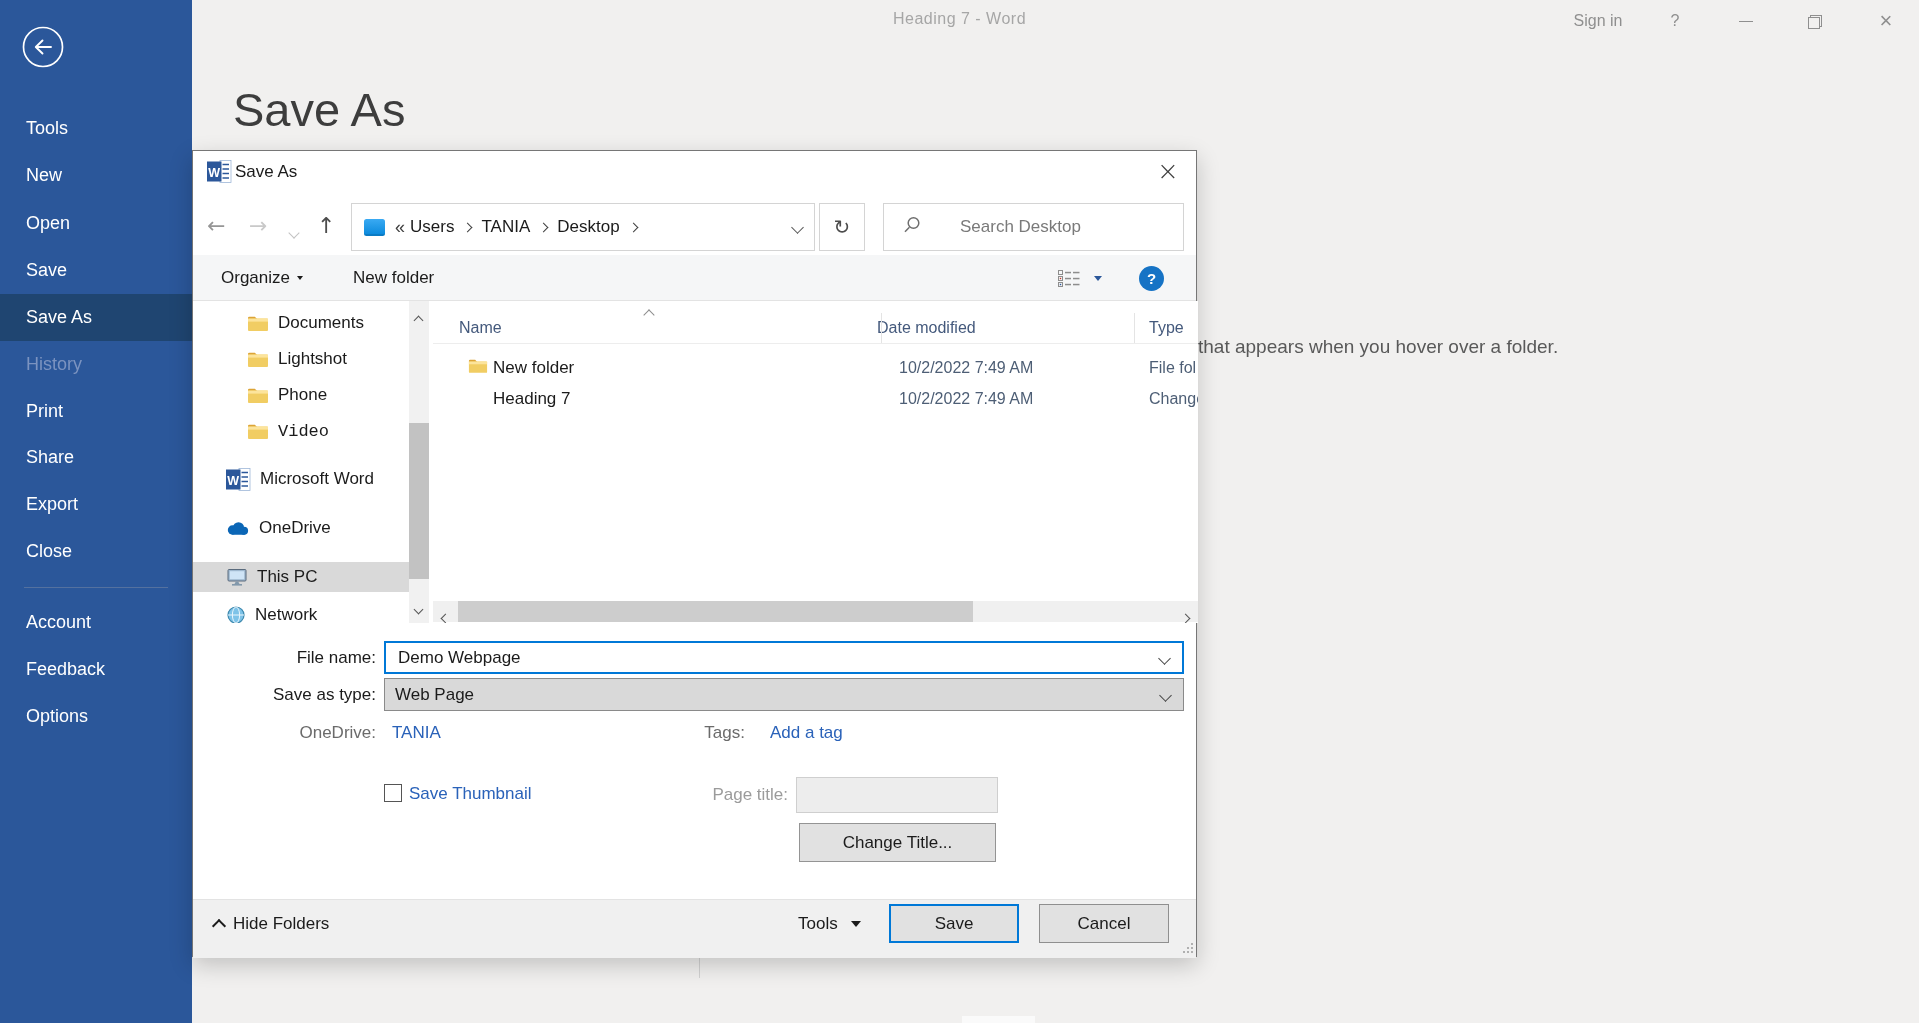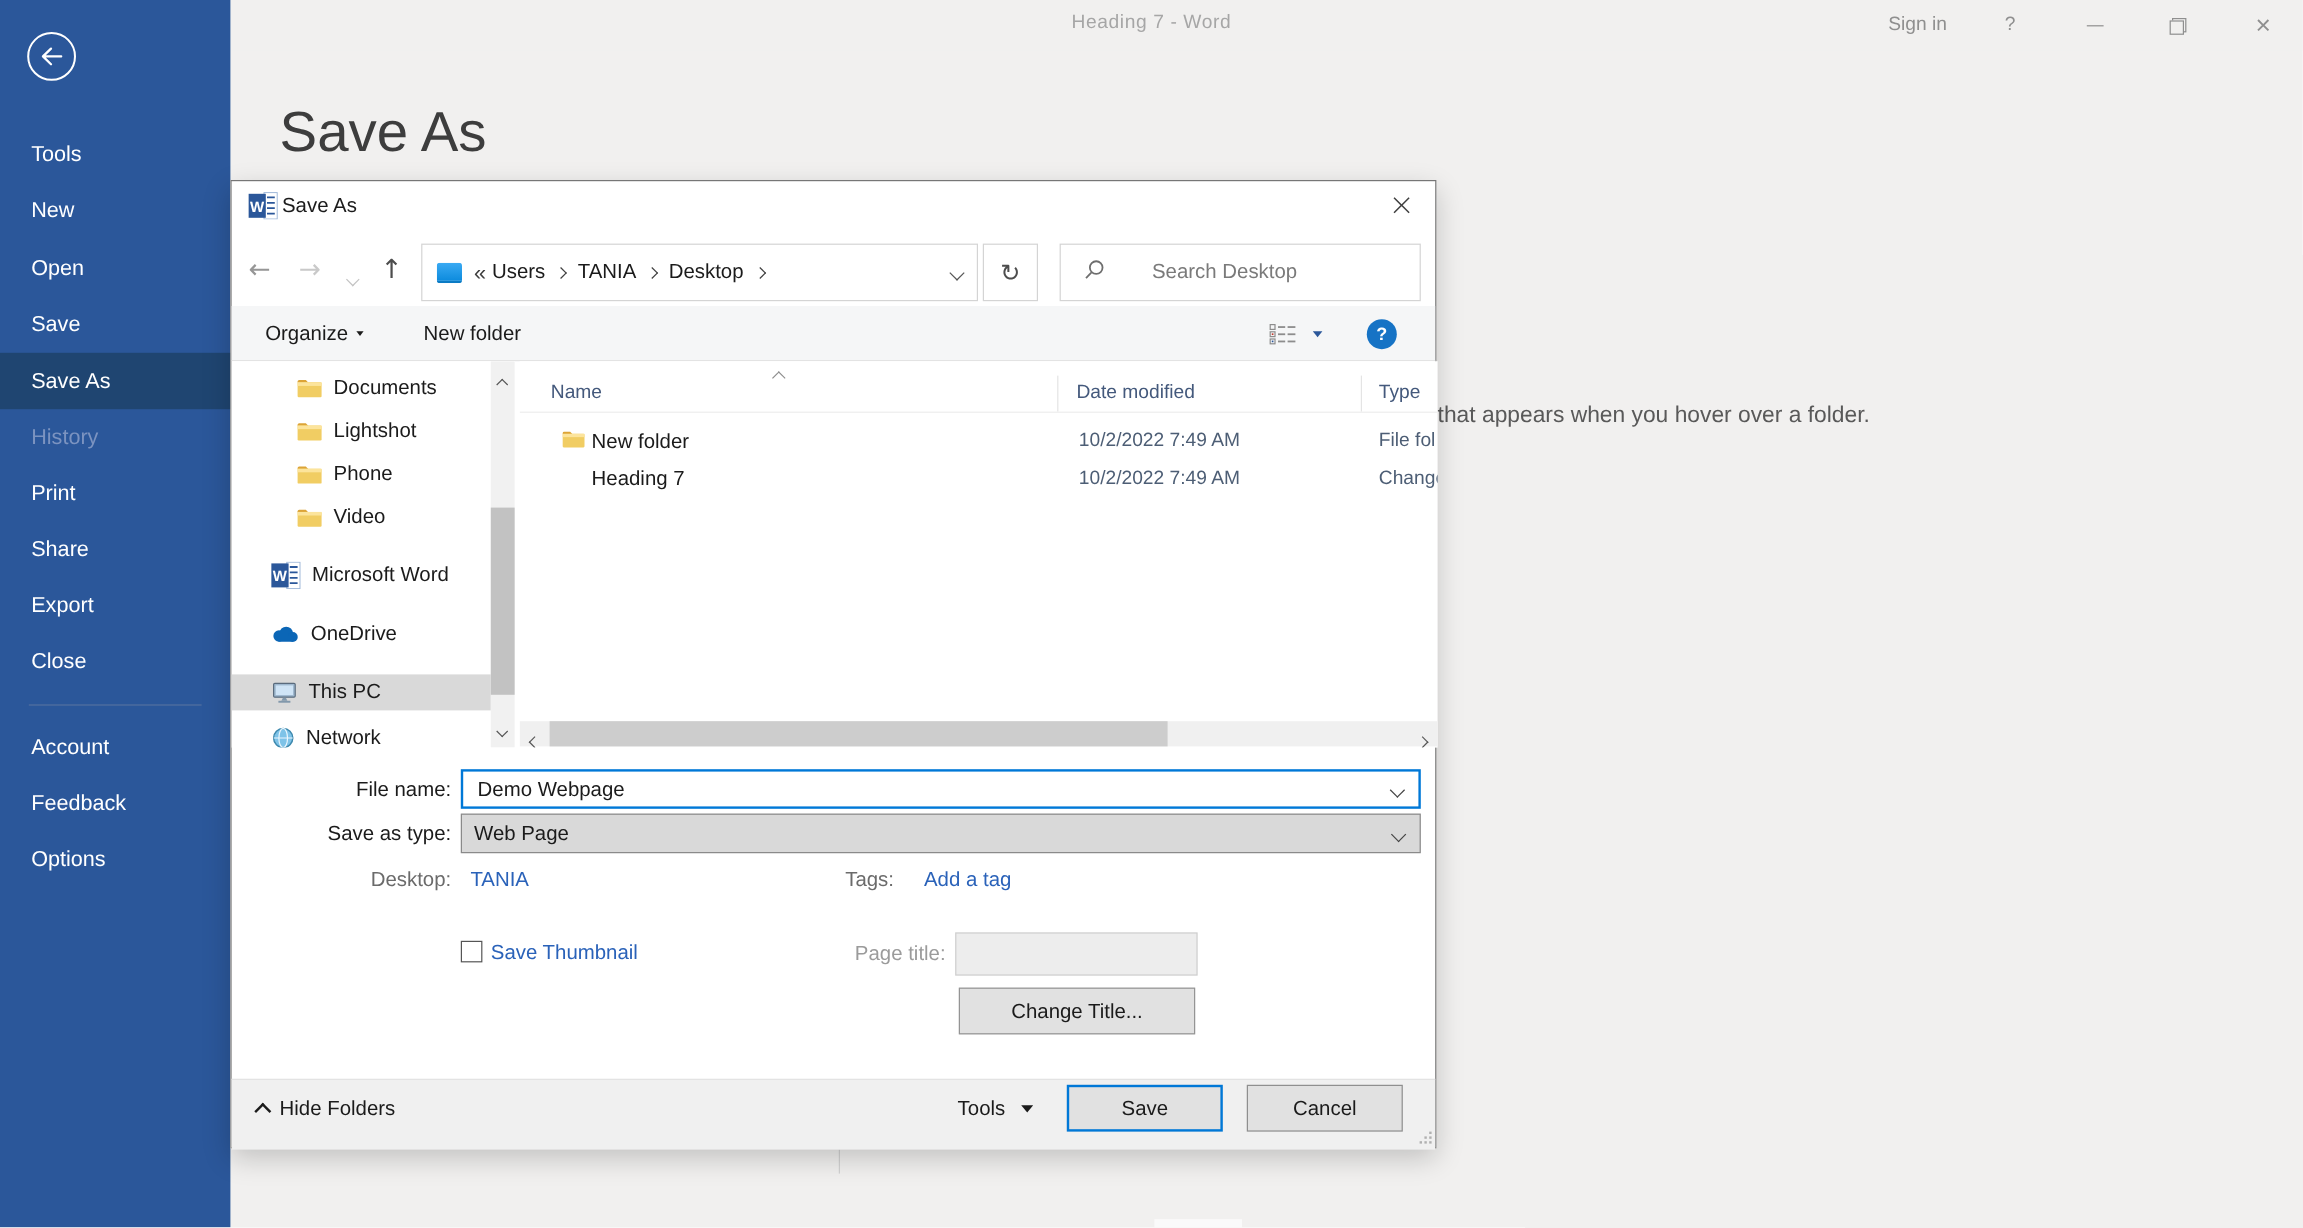--- a/index.html
+++ b/index.html
@@ -246,21 +246,21 @@
         <span>Lightshot</span>
       </div>
       <div class="nav-item folder" style="top:79px;">
         <svg width="22" height="17" viewBox="0 0 22 17">
             <path d="M1 3 q0-1.3 1.3-1.3 h5.6 l2.1 2.3 h-9 z" fill="#dca437"></path>
             <rect x="1" y="3.6" width="20" height="12.4" rx="1" fill="#f1cd63"></rect>
             <rect x="1" y="3.6" width="20" height="3" fill="#fce49c"></rect>
           </svg>
         <span>Phone</span>
       </div>
-      <div class="nav-item folder" style="top:115px;">
+      <div class="nav-item folder" style="top:115px;font-family:Liberation Mono, monospace;">
         <svg width="22" height="17" viewBox="0 0 22 17">
             <path d="M1 3 q0-1.3 1.3-1.3 h5.6 l2.1 2.3 h-9 z" fill="#dca437"></path>
             <rect x="1" y="3.6" width="20" height="12.4" rx="1" fill="#f1cd63"></rect>
             <rect x="1" y="3.6" width="20" height="3" fill="#fce49c"></rect>
           </svg>
         <span>Video</span>
       </div>
       <div class="nav-item root" style="top:163px;">
         <svg width="25" height="23" viewBox="0 0 25 23">
           <rect x="13" y="0.5" width="11" height="22" fill="#fff" stroke="#9db6d8" stroke-width="0.8"></rect>
@@ -306,21 +306,21 @@
       <div class="vscroll">
         <span class="sc-arrow" style="left:6px;top:8px;"><i class="chev up" style="width:6px;height:6px;"></i></span>
         <div class="vthumb"></div>
         <span class="sc-arrow" style="left:6px;bottom:5px;"><i class="chev down" style="width:6px;height:6px;"></i></span>
       </div>
     </div>
 
     <div class="filelist">
       <span class="abs" style="left:212px;top:3px;color:#8d8d8d;"><i class="chev up" style="width:7px;height:7px;border-width:1.3px;"></i></span>
       <div class="lh" style="left:26px;">Name</div>
-      <div class="lh" style="left:464px;text-align:right;">Date modified</div>
+      <div class="lh" style="left:444px;text-align:right;">Date modified</div>
       <div class="lh" style="left:716px;">Type</div>
       <div class="col-sep" style="left:448px;"></div>
       <div class="col-sep" style="left:701px;"></div>
       <div class="hdr-line"></div>
 
       <div>
         <span class="abs" style="left:35px;top:57px;">
           <svg width="20" height="16" viewBox="0 0 22 17">
               <path d="M1 3 q0-1.3 1.3-1.3 h5.6 l2.1 2.3 h-9 z" fill="#dca437"></path>
               <rect x="1" y="3.6" width="20" height="12.4" rx="1" fill="#f1cd63"></rect>
@@ -349,21 +349,21 @@
     <div class="combo filename-combo">
       <input type="text" value="Demo Webpage" style="">
       <span class="cchev"><i class="chev down" style="width:8px;height:8px;"></i></span>
     </div>
     <div class="flabel" style="left:0;top:534px;width:183px;">Save as type:</div>
     <div class="combo savetype-combo">
       <span>Web Page</span>
       <span class="cchev"><i class="chev down" style="width:8px;height:8px;border-width:1.4px;"></i></span>
     </div>
 
-    <div class="flabel gray-label" style="left:36px;top:572px;width:147px;">Desktop:</div>
+    <div class="flabel gray-label" style="left:36px;top:572px;width:147px;">OneDrive:</div>
     <div class="abs link-blue" style="left:199px;top:572px;font-size:17px;">TANIA</div>
     <div class="flabel gray-label" style="left:451px;top:572px;width:101px;">Tags:</div>
     <div class="abs link-blue" style="left:577px;top:572px;font-size:17px;">Add a tag</div>
 
     <div class="checkbox"></div>
     <div class="abs link-blue" style="left:216px;top:633px;font-size:17px;">Save Thumbnail</div>
     <div class="flabel" style="left:460px;top:634px;width:135px;color:#9b9b9b;">Page title:</div>
     <div class="pagetitle-field"></div>
     <div class="btn change-title-btn">Change Title...</div>
 

